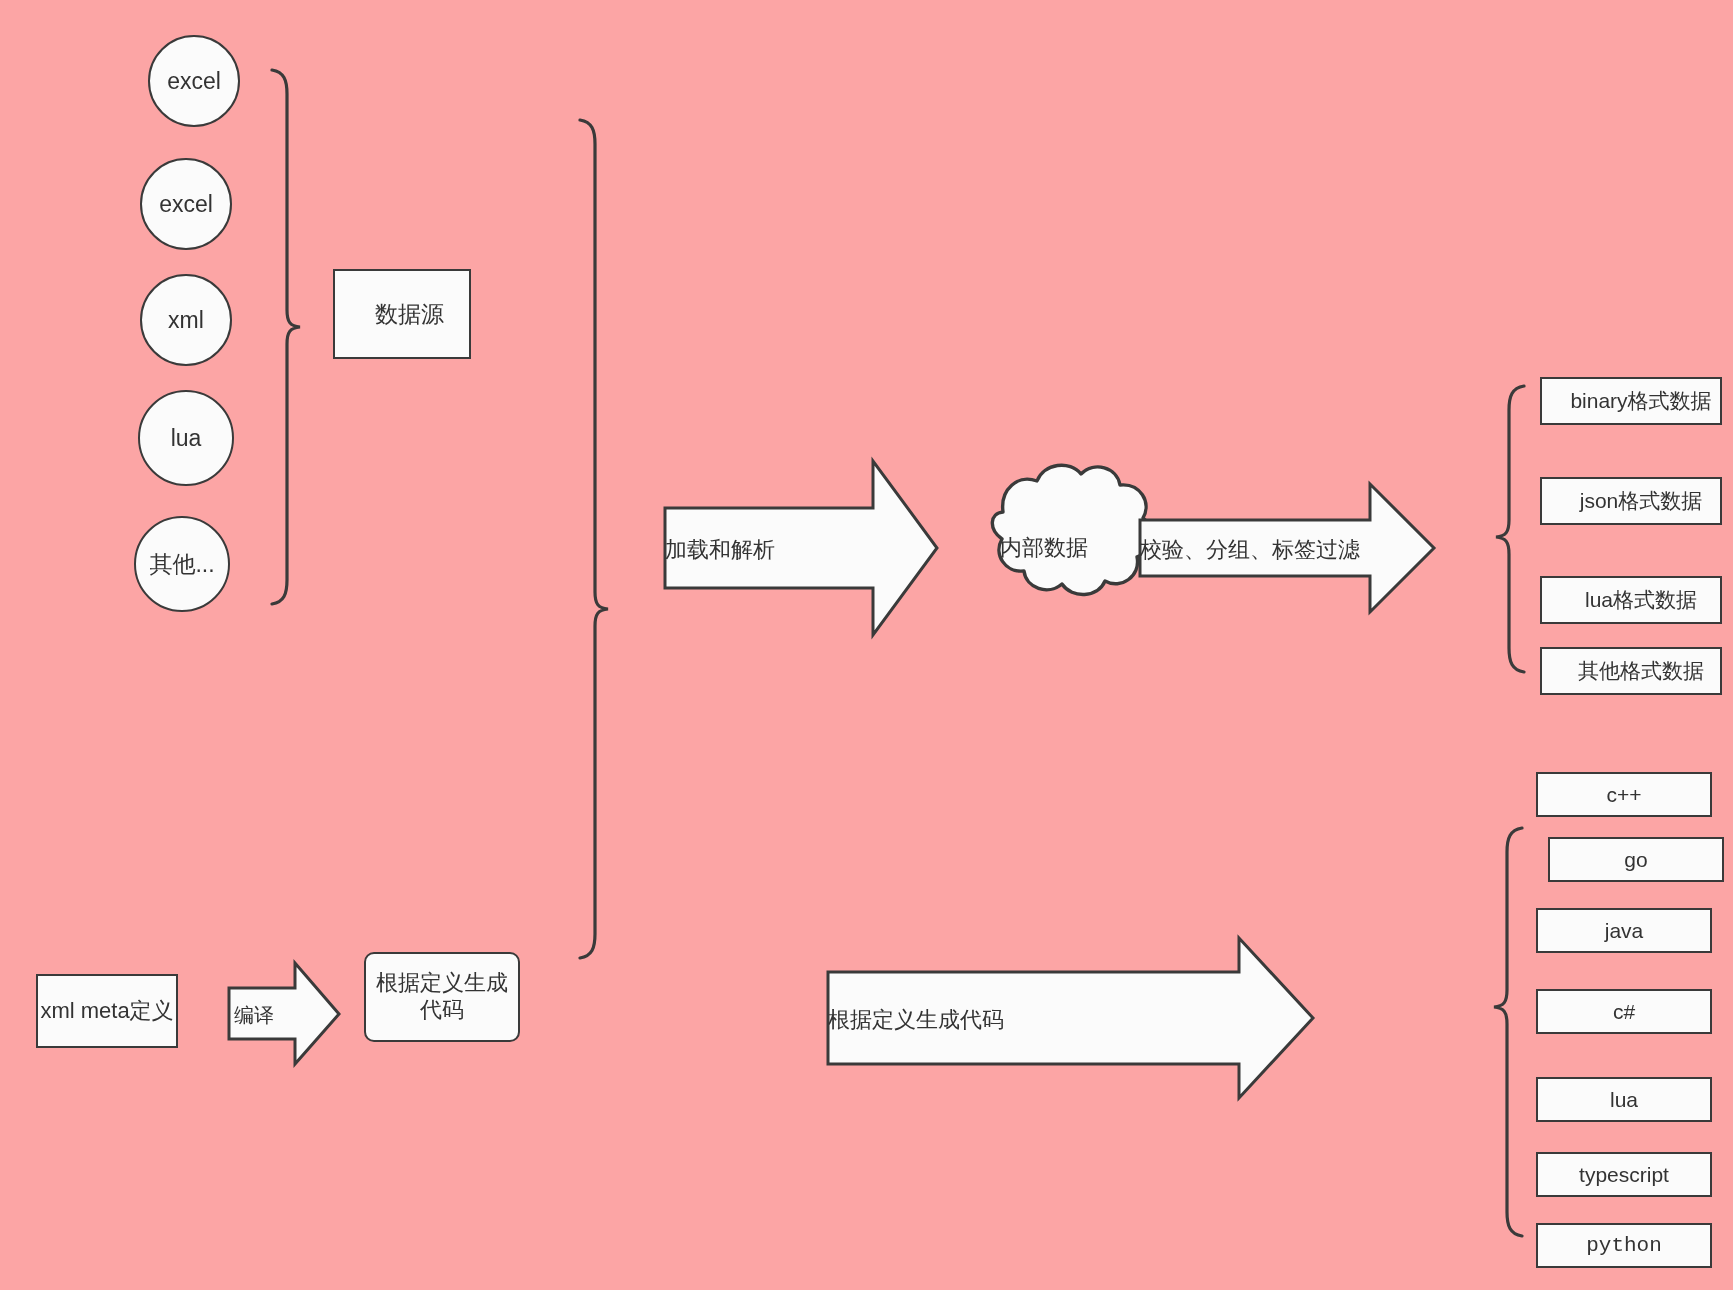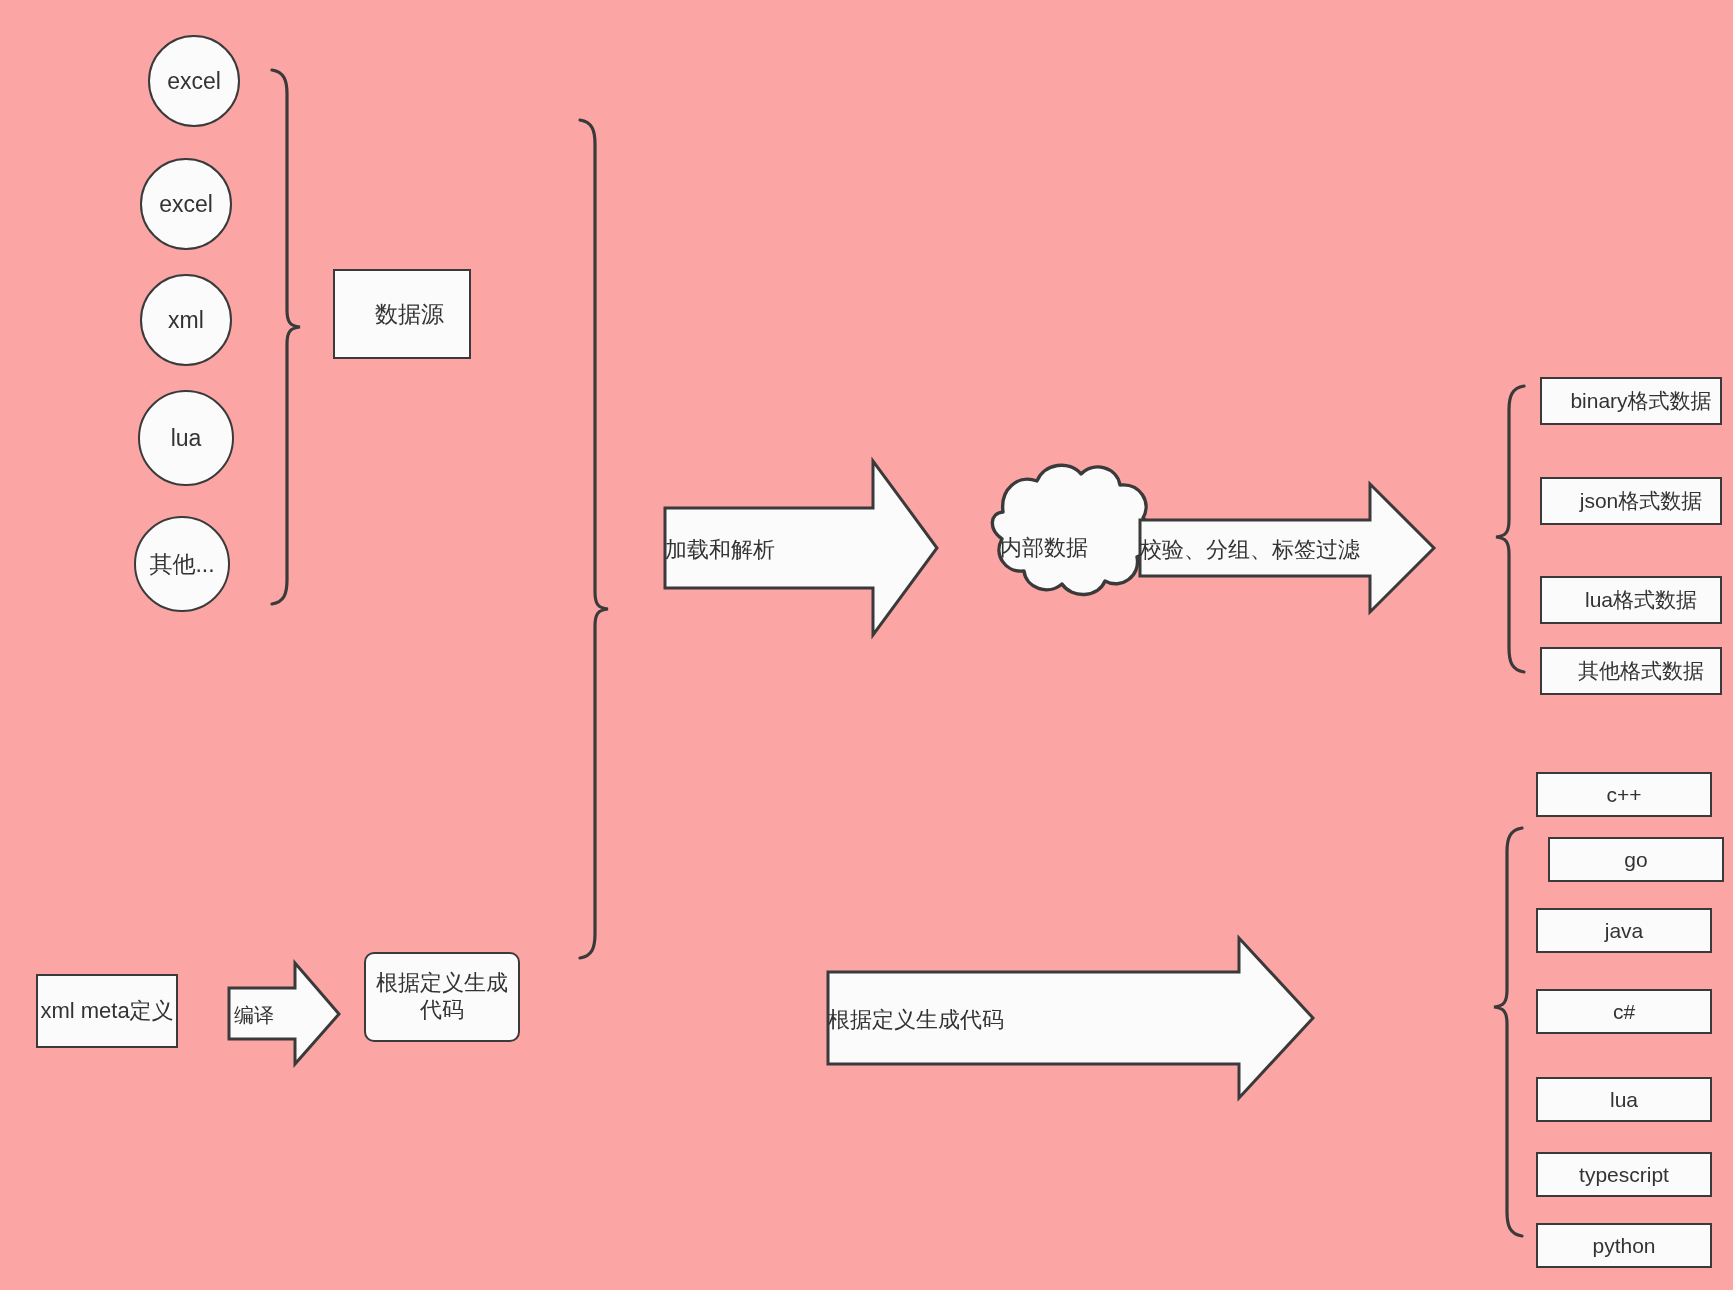--- a/index.html
+++ b/index.html
@@ -182,17 +182,17 @@
   </div>
   <div class="node langbox" style="left:1536px; top:989px; width:176px; height:45px;">
     <span>c#</span>
   </div>
   <div class="node langbox" style="left:1536px; top:1077px; width:176px; height:45px;">
     <span>lua</span>
   </div>
   <div class="node langbox" style="left:1536px; top:1152px; width:176px; height:45px;">
     <span>typescript</span>
   </div>
-  <div class="node langbox" style="left:1536px; top:1223px; width:176px; height:45px;">
+  <div class="node langbox" style="left:1536px; top:1223px; width:176px; height:45px;font-family:Liberation Mono, monospace;">
     <span>python</span>
   </div>
 
 </div>
 
 </body></html>

